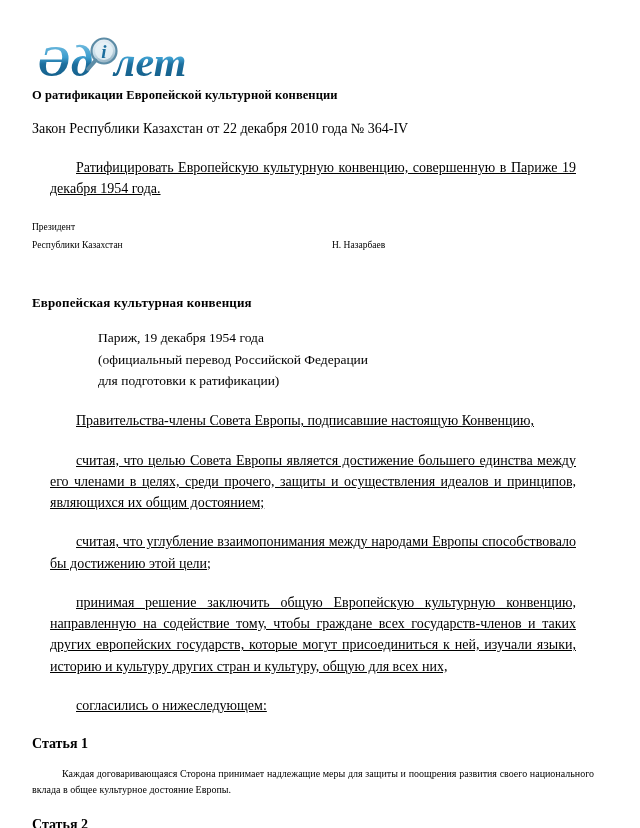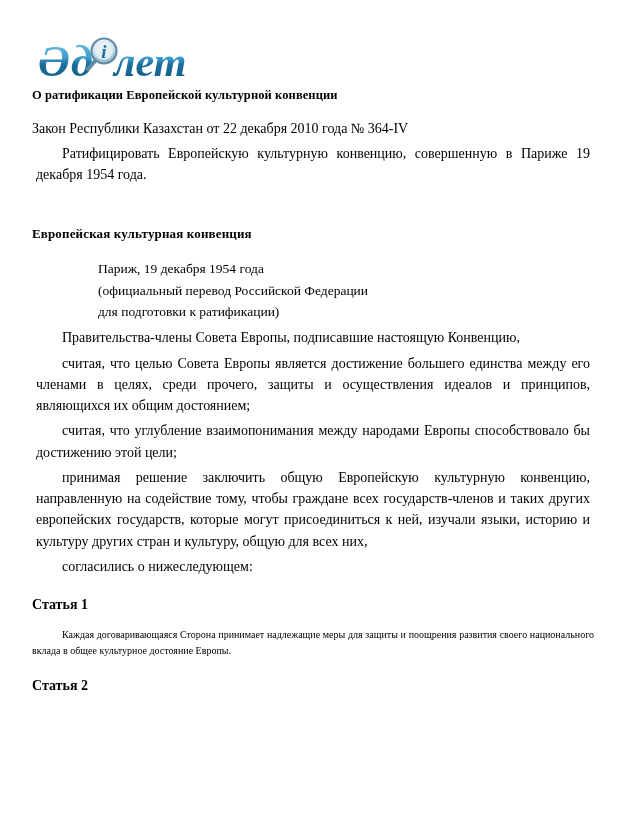--- a/index.html
+++ b/index.html
@@ -55,23 +55,24 @@
 
   .law-line {
     font-size: 14px;
     line-height: 1.5;
     margin: 0 0 2px 0;
   }
 
   .para {
     font-size: 14px;
     line-height: 1.52;
-    margin: 4px;
+    margin: 18px;
     text-align: justify;
     text-indent: 26px;
+    text-decoration: underline;
   }
 
   .sign-block {
     margin-top: 10px;
     font-size: 9.5px;
     line-height: 1.95;
   }
   .sign-row {
     display: flex;
     justify-content: flex-start;
@@ -152,20 +153,27 @@
 
   <div class="content">
 
     <h1 class="doc-title">О ратификации Европейской культурной конвенции</h1>
 
     <p class="law-line">Закон Республики Казахстан от 22 декабря 2010 года № 364-IV</p>
 
     <p class="para">Ратифицировать Европейскую культурную конвенцию, совершенную в Париже 19 декабря 1954 года.</p>
 
     <div class="sign-block">
+      <div class="sign-row">
+        <span class="sign-left">Президент</span>
+      </div>
+      <div class="sign-row">
+        <span class="sign-left">Республики Казахстан</span>
+        <span class="sign-right">Н. Назарбаев</span>
+      </div>
     </div>
 
     <h2 class="section-heading">Европейская культурная конвенция</h2>
 
     <div class="meta-block">
       <div>Париж, 19 декабря 1954 года</div>
       <div>(официальный перевод Российской Федерации</div>
       <div>для подготовки к ратификации)</div>
     </div>
 

